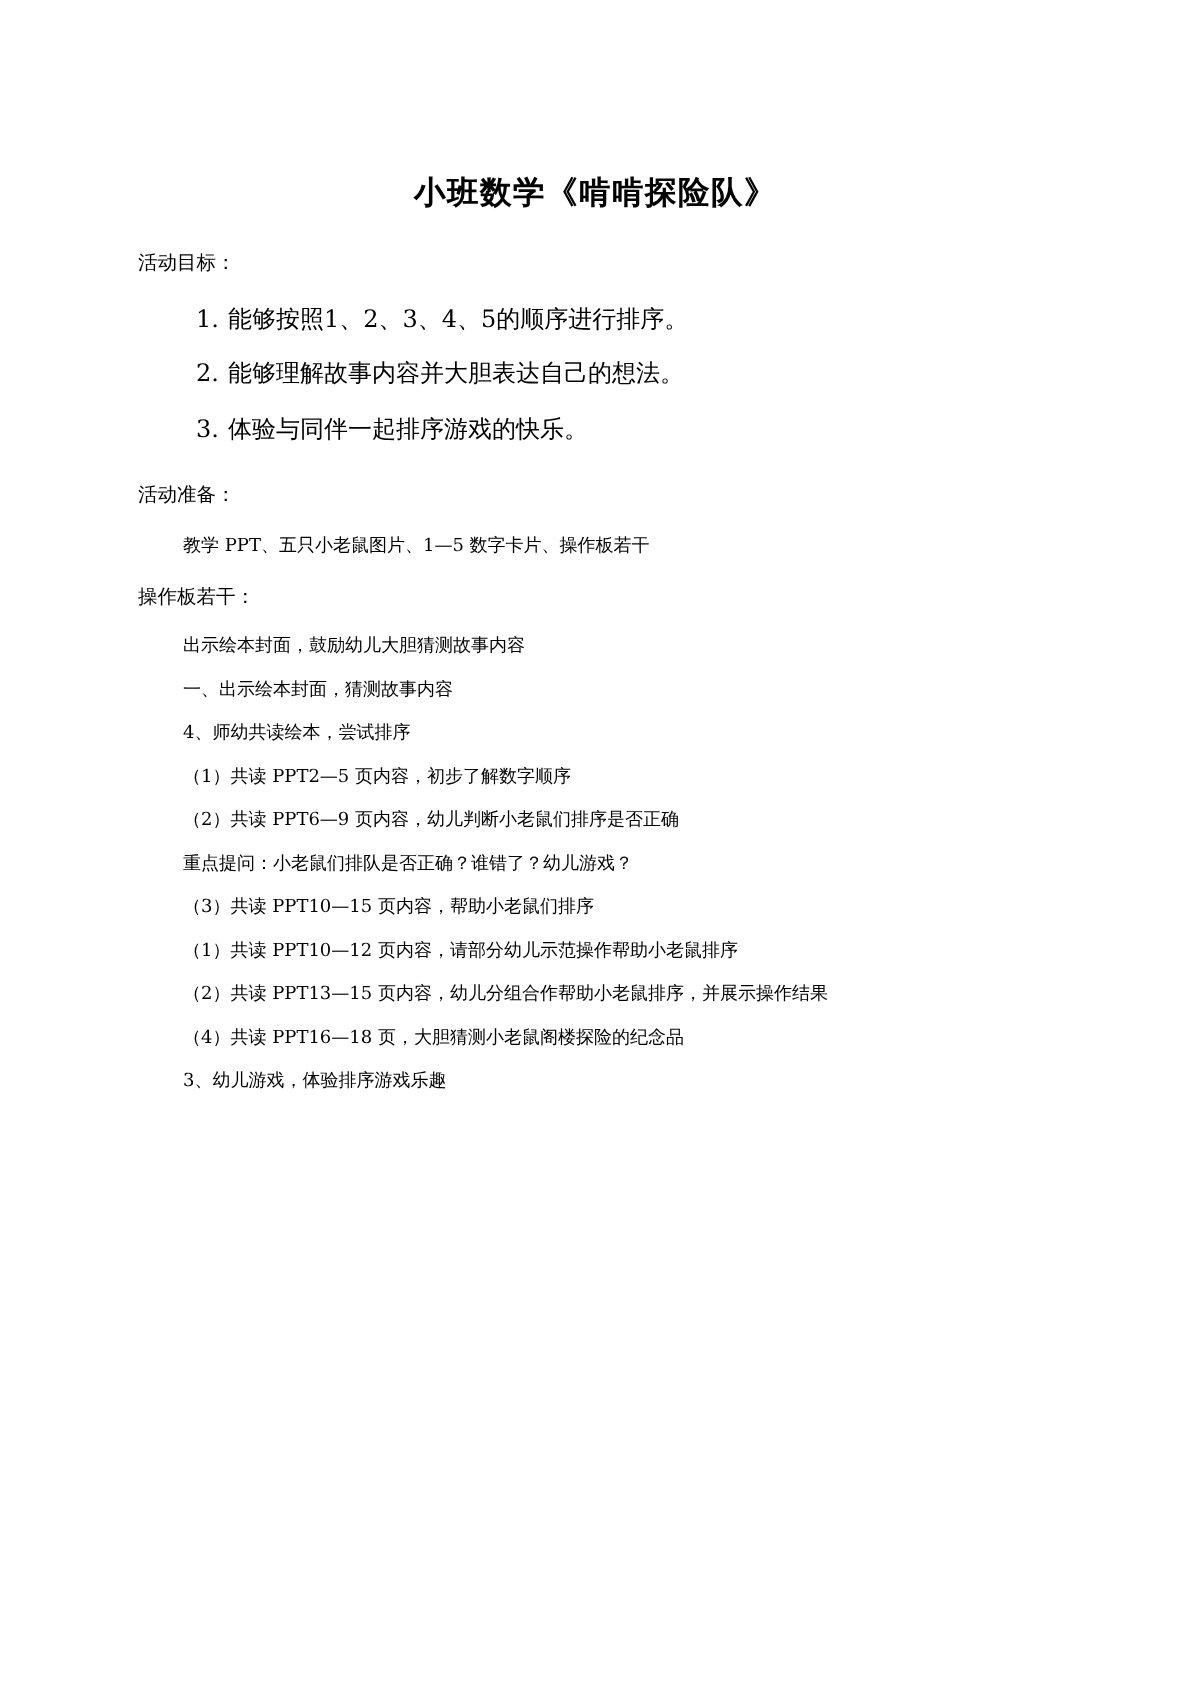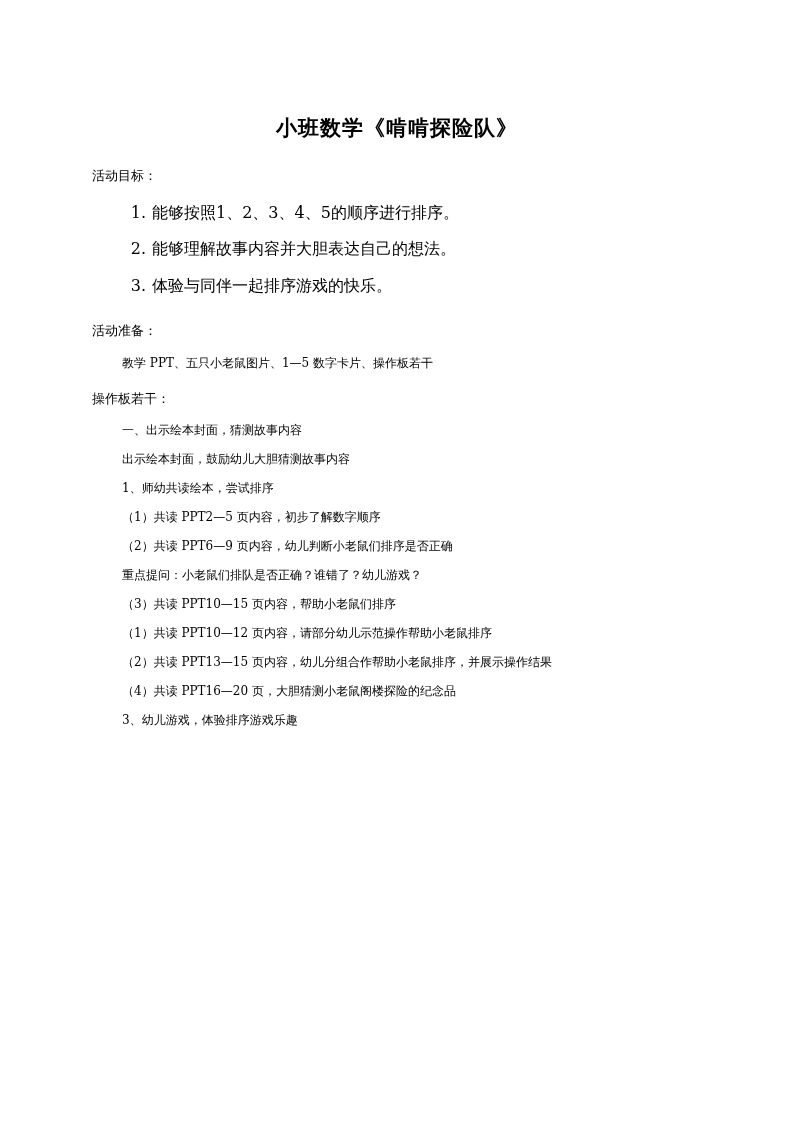--- a/index.html
+++ b/index.html
@@ -92,25 +92,25 @@
     </li>
   </ul>
 
   <div class="section-head">活动准备：</div>
   <p class="para indent1">教学 PPT、五只小老鼠图片、1—5 数字卡片、操作板若干</p>
 
   <div class="spacer-sm"></div>
 
   <div class="section-head">操作板若干：</div>
 
+  <p class="para indent1">出示绘本封面，鼓励幼儿大胆猜测故事内容</p>
   <p class="para indent1">一、出示绘本封面，猜测故事内容</p>
-  <p class="para indent1">出示绘本封面，鼓励幼儿大胆猜测故事内容</p>
-  <p class="para indent1">1、师幼共读绘本，尝试排序</p>
+  <p class="para indent1">4、师幼共读绘本，尝试排序</p>
   <p class="para indent1">（1）共读 PPT2—5 页内容，初步了解数字顺序</p>
   <p class="para indent1">（2）共读 PPT6—9 页内容，幼儿判断小老鼠们排序是否正确</p>
   <p class="para indent1">重点提问：小老鼠们排队是否正确？谁错了？幼儿游戏？</p>
   <p class="para indent1">（3）共读 PPT10—15 页内容，帮助小老鼠们排序</p>
   <p class="para indent-hang">（1）共读 PPT10—12 页内容，请部分幼儿示范操作帮助小老鼠排序</p>
   <p class="para indent-hang">（2）共读 PPT13—15 页内容，幼儿分组合作帮助小老鼠排序，并展示操作结果</p>
-  <p class="para indent1">（4）共读 PPT16—20 页，大胆猜测小老鼠阁楼探险的纪念品</p>
+  <p class="para indent1">（4）共读 PPT16—18 页，大胆猜测小老鼠阁楼探险的纪念品</p>
   <p class="para indent1">3、幼儿游戏，体验排序游戏乐趣</p>
 
 </div>
 
 </body></html>

